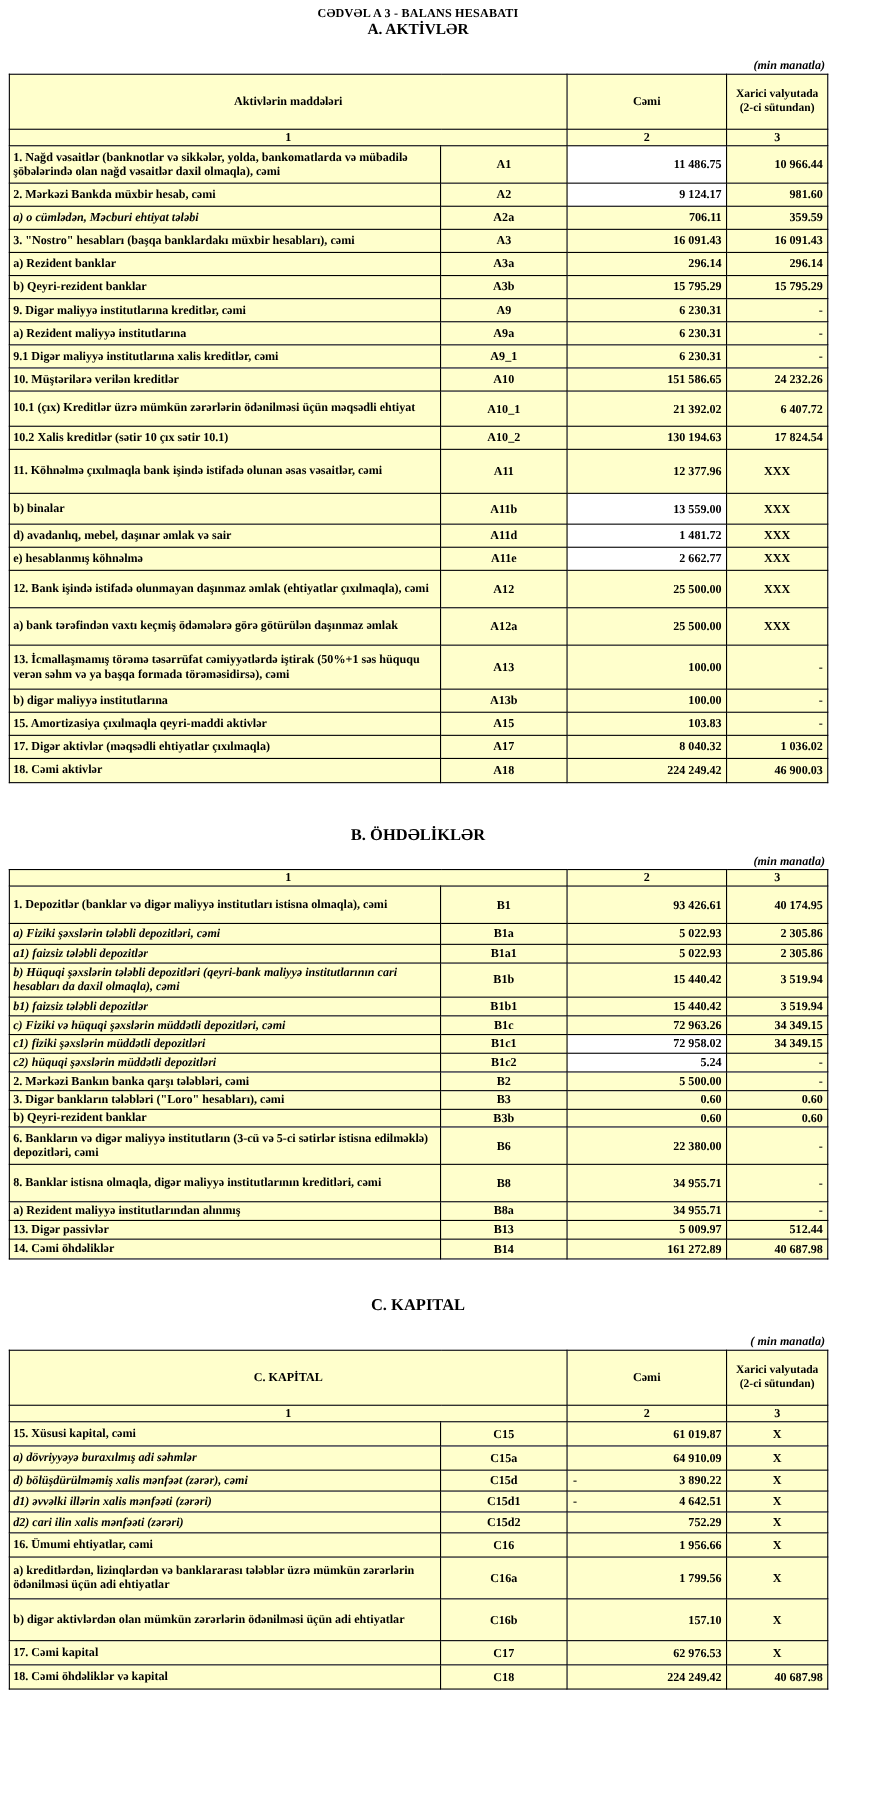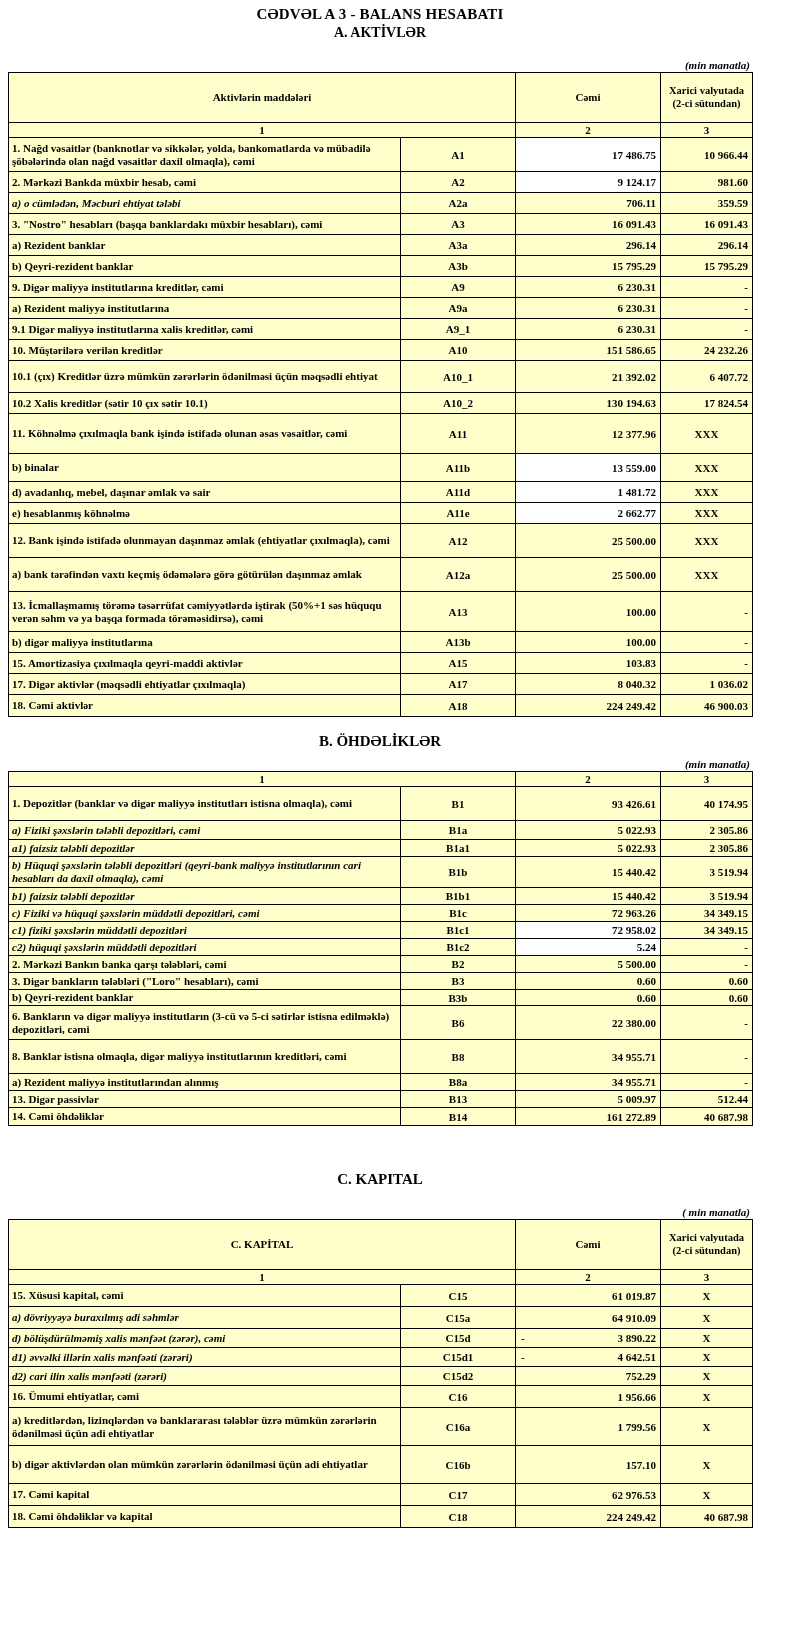--- a/index.html
+++ b/index.html
@@ -4,24 +4,24 @@
 <style>
   * { box-sizing: border-box; }
   html, body { margin: 0; padding: 0; }
   body {
     width: 800px; height: 1640px; overflow: hidden;
     background: #ffffff; color: #000;
     font-family: "Liberation Serif", "DejaVu Serif", serif;
   }
   .page { width: 744px; margin-left: 8px; padding-top: 6px; }
 
-  .doc-title { text-align: center; font-weight: bold; font-size: 15px; letter-spacing: .2px; }
+  .doc-title { text-align: center; font-weight: bold; font-size: 11px; letter-spacing: .2px; }
   .doc-subtitle { text-align: center; font-weight: bold; font-size: 14px; margin-top: 2px; }
-  .section-heading { text-align: center; font-weight: bold; font-size: 15px; margin-top: 16px; }
-  .section-heading.big-gap { margin-top: 45px; }
+  .section-heading { text-align: center; font-weight: bold; font-size: 15px; margin-top: 40px; }
+  .section-heading.big-gap { margin-top: 34px; }
   .unit-note { text-align: right; font-size: 11px; font-style: italic; font-weight: bold; margin: 18px 2px 1px 0; }
   .unit-note.tight { margin-top: 8px; }
 
   table.sheet { border-collapse: collapse; width: 744px; table-layout: fixed; padding-left: 44px; }
   .sheet th, .sheet td {
     border: 1px solid #000; background: #FFFFCC;
     font-size: 11px; font-weight: bold; padding: 1px 3px;
     vertical-align: middle; overflow: hidden;
   }
   col.w-label { width: 392px; } col.w-code { width: 115px; }
@@ -65,21 +65,21 @@
       <tr class="nums">
         <th colspan="2">1</th>
         <th>2</th>
         <th>3</th>
       </tr>
     </thead>
     <tbody>
         <tr style="height: 34px;">
           <td class="c-label">1. Nağd vəsaitlər (banknotlar və sikkələr, yolda, bankomatlarda və mübadilə şöbələrində olan nağd vəsaitlər daxil olmaqla), cəmi</td>
           <td class="c-code">A1</td>
-          <td class="c-num white">17 486.75</td>
+          <td class="c-num white">11 486.75</td>
           <td class="c-num">10 966.44</td>
         </tr>
         <tr style="height: 21px;">
           <td class="c-label">2. Mərkəzi Bankda müxbir hesab, cəmi</td>
           <td class="c-code">A2</td>
           <td class="c-num white">9 124.17</td>
           <td class="c-num">981.60</td>
         </tr>
         <tr style="height: 21px;">
           <td class="c-label ind1 italic">a) o cümlədən, Məcburi ehtiyat tələbi</td>

